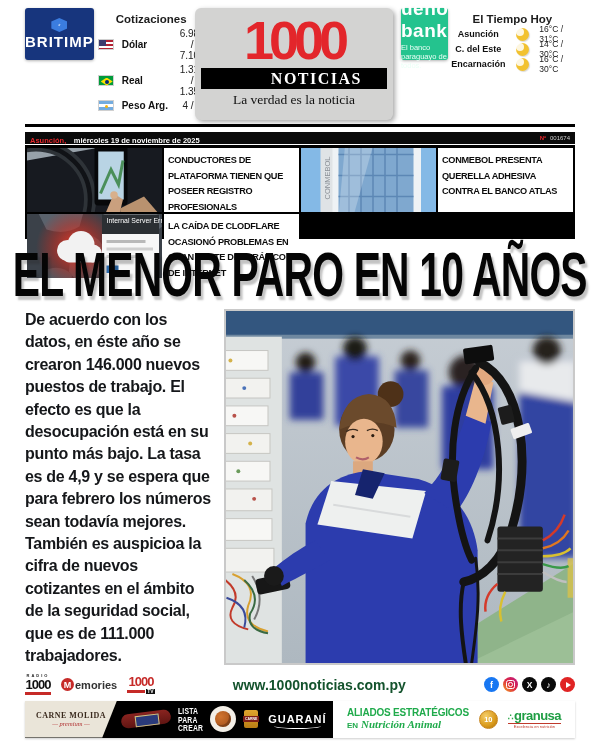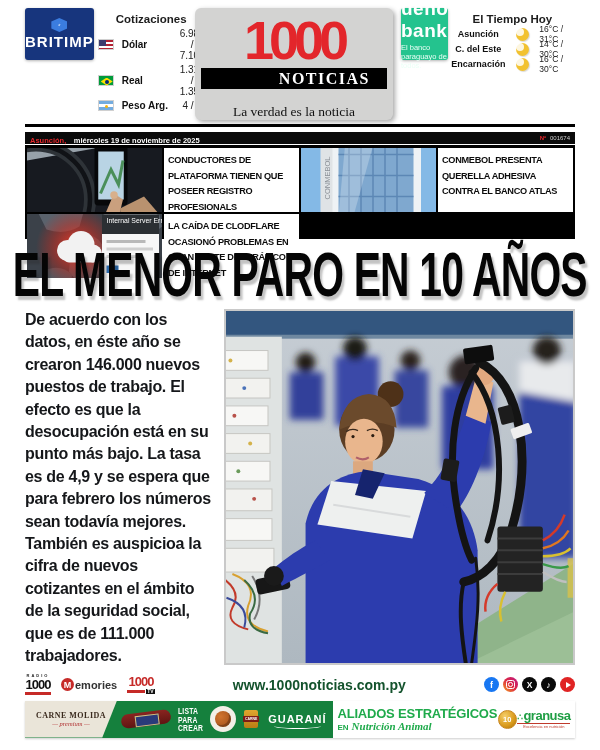--- a/index.html
+++ b/index.html
@@ -28,23 +28,23 @@
   .flag-br { background:#009b3a; }
   .flag-br::before { content:""; position:absolute; left:2px; top:1.5px; width:12px; height:8px; background:#fedf00; clip-path:polygon(50% 0,100% 50%,50% 100%,0 50%); }
   .flag-br::after { content:""; position:absolute; left:6px; top:3.5px; width:4px; height:4px; border-radius:50%; background:#002776; }
   .flag-ar { background:linear-gradient(#74acdf 0 33%,#fff 33% 66%,#74acdf 66%); }
   .flag-ar::after { content:""; position:absolute; left:6.5px; top:4px; width:3px; height:3px; border-radius:50%; background:#f6b40e; }
   .cotiz-label { font-weight:800; font-size:10px; color:#111; width:58px; }
   .cotiz-value { font-size:10px; color:#222; flex:1; text-align:center; }
 
   .logo-box { width:198px; height:112px; background:#d3d3d2; border-radius:6px; box-shadow:2px 2px 5px rgba(0,0,0,.35); display:flex; flex-direction:column; align-items:center; padding-top:4px; }
   .logo-1000 { color:#e3262b; font-weight:800; font-size:54px; line-height:56px; letter-spacing:-5px; }
-  .logo-noticias-bar { width:186px; height:21px; background:#000; display:flex; align-items:center; justify-content:flex-end; padding-right:17px; }
+  .logo-noticias-bar { width:186px; height:21px; background:#000; display:flex; align-items:center; justify-content:flex-end; padding-right:25px; }
   .logo-noticias-bar span { color:#fff; font-family:"Liberation Serif", serif; font-weight:700; font-size:16px; letter-spacing:1.5px; }
-  .logo-tagline { font-family:"Liberation Serif", serif; font-size:13.5px; color:#111; margin-top:15px; }
+  .logo-tagline { font-family:"Liberation Serif", serif; font-size:13.5px; color:#111; margin-top:3px; }
 
   .ueno-box { background:#24c38e; border-radius:3px; height:52px; display:flex; flex-direction:column; align-items:center; justify-content:center; box-shadow:0 1px 3px rgba(0,0,0,.3); }
   .ueno-name { color:#fff; font-weight:800; font-size:19px; letter-spacing:.5px; }
   .ueno-tagline { color:#eafff6; font-size:7.5px; margin-top:1px; }
 
   .weather { padding:5px 2px 0 2px; }
   .weather-title { font-weight:800; font-size:11.5px; color:#1c1c1c; text-align:center; margin-bottom:2px; }
   .weather-row { display:flex; align-items:center; margin-bottom:1px; height:14px; }
   .weather-city { font-weight:800; font-size:9px; color:#111; width:72px; text-align:center; }
   .sun-icon { width:13px; height:13px; border-radius:50%; background:#f2c230; position:relative; margin:0 10px; flex:none; box-shadow:1px 1px 1px rgba(0,0,0,.15); }
@@ -100,36 +100,36 @@
   .sico.ig { background:linear-gradient(45deg,#f5a623,#dc2743,#bc1888); position:relative; }
   .sico.ig::before { content:""; width:7px; height:7px; border:1.3px solid #fff; border-radius:2.5px; }
   .sico.ig::after { content:""; position:absolute; width:2.6px; height:2.6px; border:1.2px solid #fff; border-radius:50%; }
   .sico.x { background:#0a0a0a; font-size:8.5px; }
   .sico.tk { background:#0a0a0a; font-size:9px; }
   .sico.yt { background:#e02424; }
   .sico.yt::before { content:""; border-left:5px solid #fff; border-top:3px solid transparent; border-bottom:3px solid transparent; margin-left:1px; }
 
   
   .adbar { margin:3px 25px 0 25px; height:37px; display:flex; box-shadow:0 1px 2px rgba(0,0,0,.2); }
-  .ad-guarani { width:56%; background:#15803d; display:flex; align-items:center; position:relative; overflow:hidden; }
+  .ad-guarani { width:56%; background:#000000; display:flex; align-items:center; position:relative; overflow:hidden; }
   .parchment { width:92px; height:100%; background:#eae5d9; clip-path:polygon(0 0,100% 0,84% 100%,0 100%); display:flex; flex-direction:column; align-items:center; justify-content:center; flex:none; }
   .carne-title { font-family:"Liberation Serif", serif; font-weight:700; font-size:8px; color:#3a2a1e; letter-spacing:.5px; }
   .carne-sub { font-family:"Liberation Serif", serif; font-style:italic; font-size:6.5px; color:#b03030; }
   .sausage { width:50px; height:14px; background:linear-gradient(#8a2420,#5f1512); border-radius:7px; transform:rotate(-7deg); margin:0 4px; position:relative; flex:none; }
   .sausage::after { content:""; position:absolute; left:14px; top:2.5px; width:22px; height:9px; background:#2a3a7a; border:1px solid #d8c27a; }
   .lista { color:#fff; font-weight:800; font-size:6.8px; line-height:7px; transform:scaleY(1.25); letter-spacing:.2px; margin:0 3px; flex:none; }
   .plate { width:26px; height:26px; border-radius:50%; background:#f3efe7; display:flex; align-items:center; justify-content:center; margin:0 4px; flex:none; }
   .plate .food { width:16px; height:16px; border-radius:50%; background:radial-gradient(circle at 35% 35%, #d0742f, #9c4a16); box-shadow:inset -2px -2px 0 rgba(0,0,0,.25); }
   .meat-badge { width:14px; height:18px; background:linear-gradient(#e0a62e,#b97d14); border-radius:2px; display:flex; align-items:center; justify-content:center; margin:0 4px; flex:none; }
   .meat-badge span { font-size:3.5px; font-weight:800; color:#fff; background:#7d1d16; padding:1px 1.5px; }
   .guarani-brand { color:#fff; font-weight:800; font-size:11px; letter-spacing:1px; margin:0 6px; position:relative; }
   .guarani-brand::after { content:""; position:absolute; left:6px; right:6px; bottom:-4px; height:5px; border-bottom:1.6px solid #fff; border-radius:50%; }
   .ad-granusa { flex:1; background:#fff; display:flex; align-items:center; justify-content:space-evenly; padding:0 4px; }
   .aliados { line-height:1; }
-  .aliados .l1 { color:#1faa4b; font-weight:800; font-size:13px; letter-spacing:-.2px; }
+  .aliados .l1 { color:#1faa4b; font-weight:800; font-size:10px; letter-spacing:-.2px; }
   .aliados .l2 { display:flex; align-items:baseline; gap:3px; margin-top:1px; }
   .aliados .en { color:#1faa4b; font-weight:800; font-size:8px; }
   .aliados .script { font-family:"Liberation Serif", serif; font-style:italic; font-weight:700; color:#1faa4b; font-size:11px; }
   .coin { width:19px; height:19px; border-radius:50%; background:radial-gradient(circle at 35% 30%, #f5ce6a, #d99a1b 60%, #a86f08); border:1.5px solid #c8861f; display:flex; align-items:center; justify-content:center; color:#fff; font-weight:800; font-size:7.5px; flex:none; }
   .granusa { text-align:center; line-height:1; }
   .granusa .name { color:#1f9e44; font-weight:800; font-size:13px; letter-spacing:-.5px; border-bottom:1.6px solid #c0392b; padding-bottom:1px; }
   .granusa .dots { color:#2aa84a; font-size:9px; margin-right:1px; }
   .granusa .tag { color:#c0392b; font-size:4px; margin-top:1px; }
 </style>
 </head>

